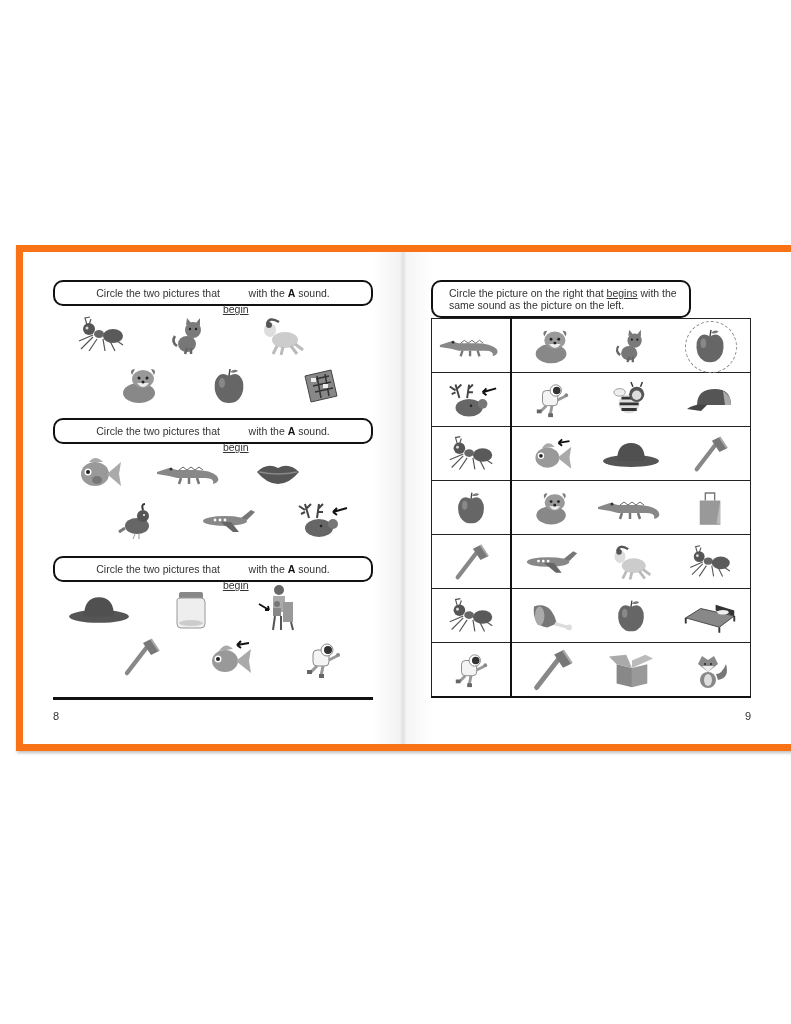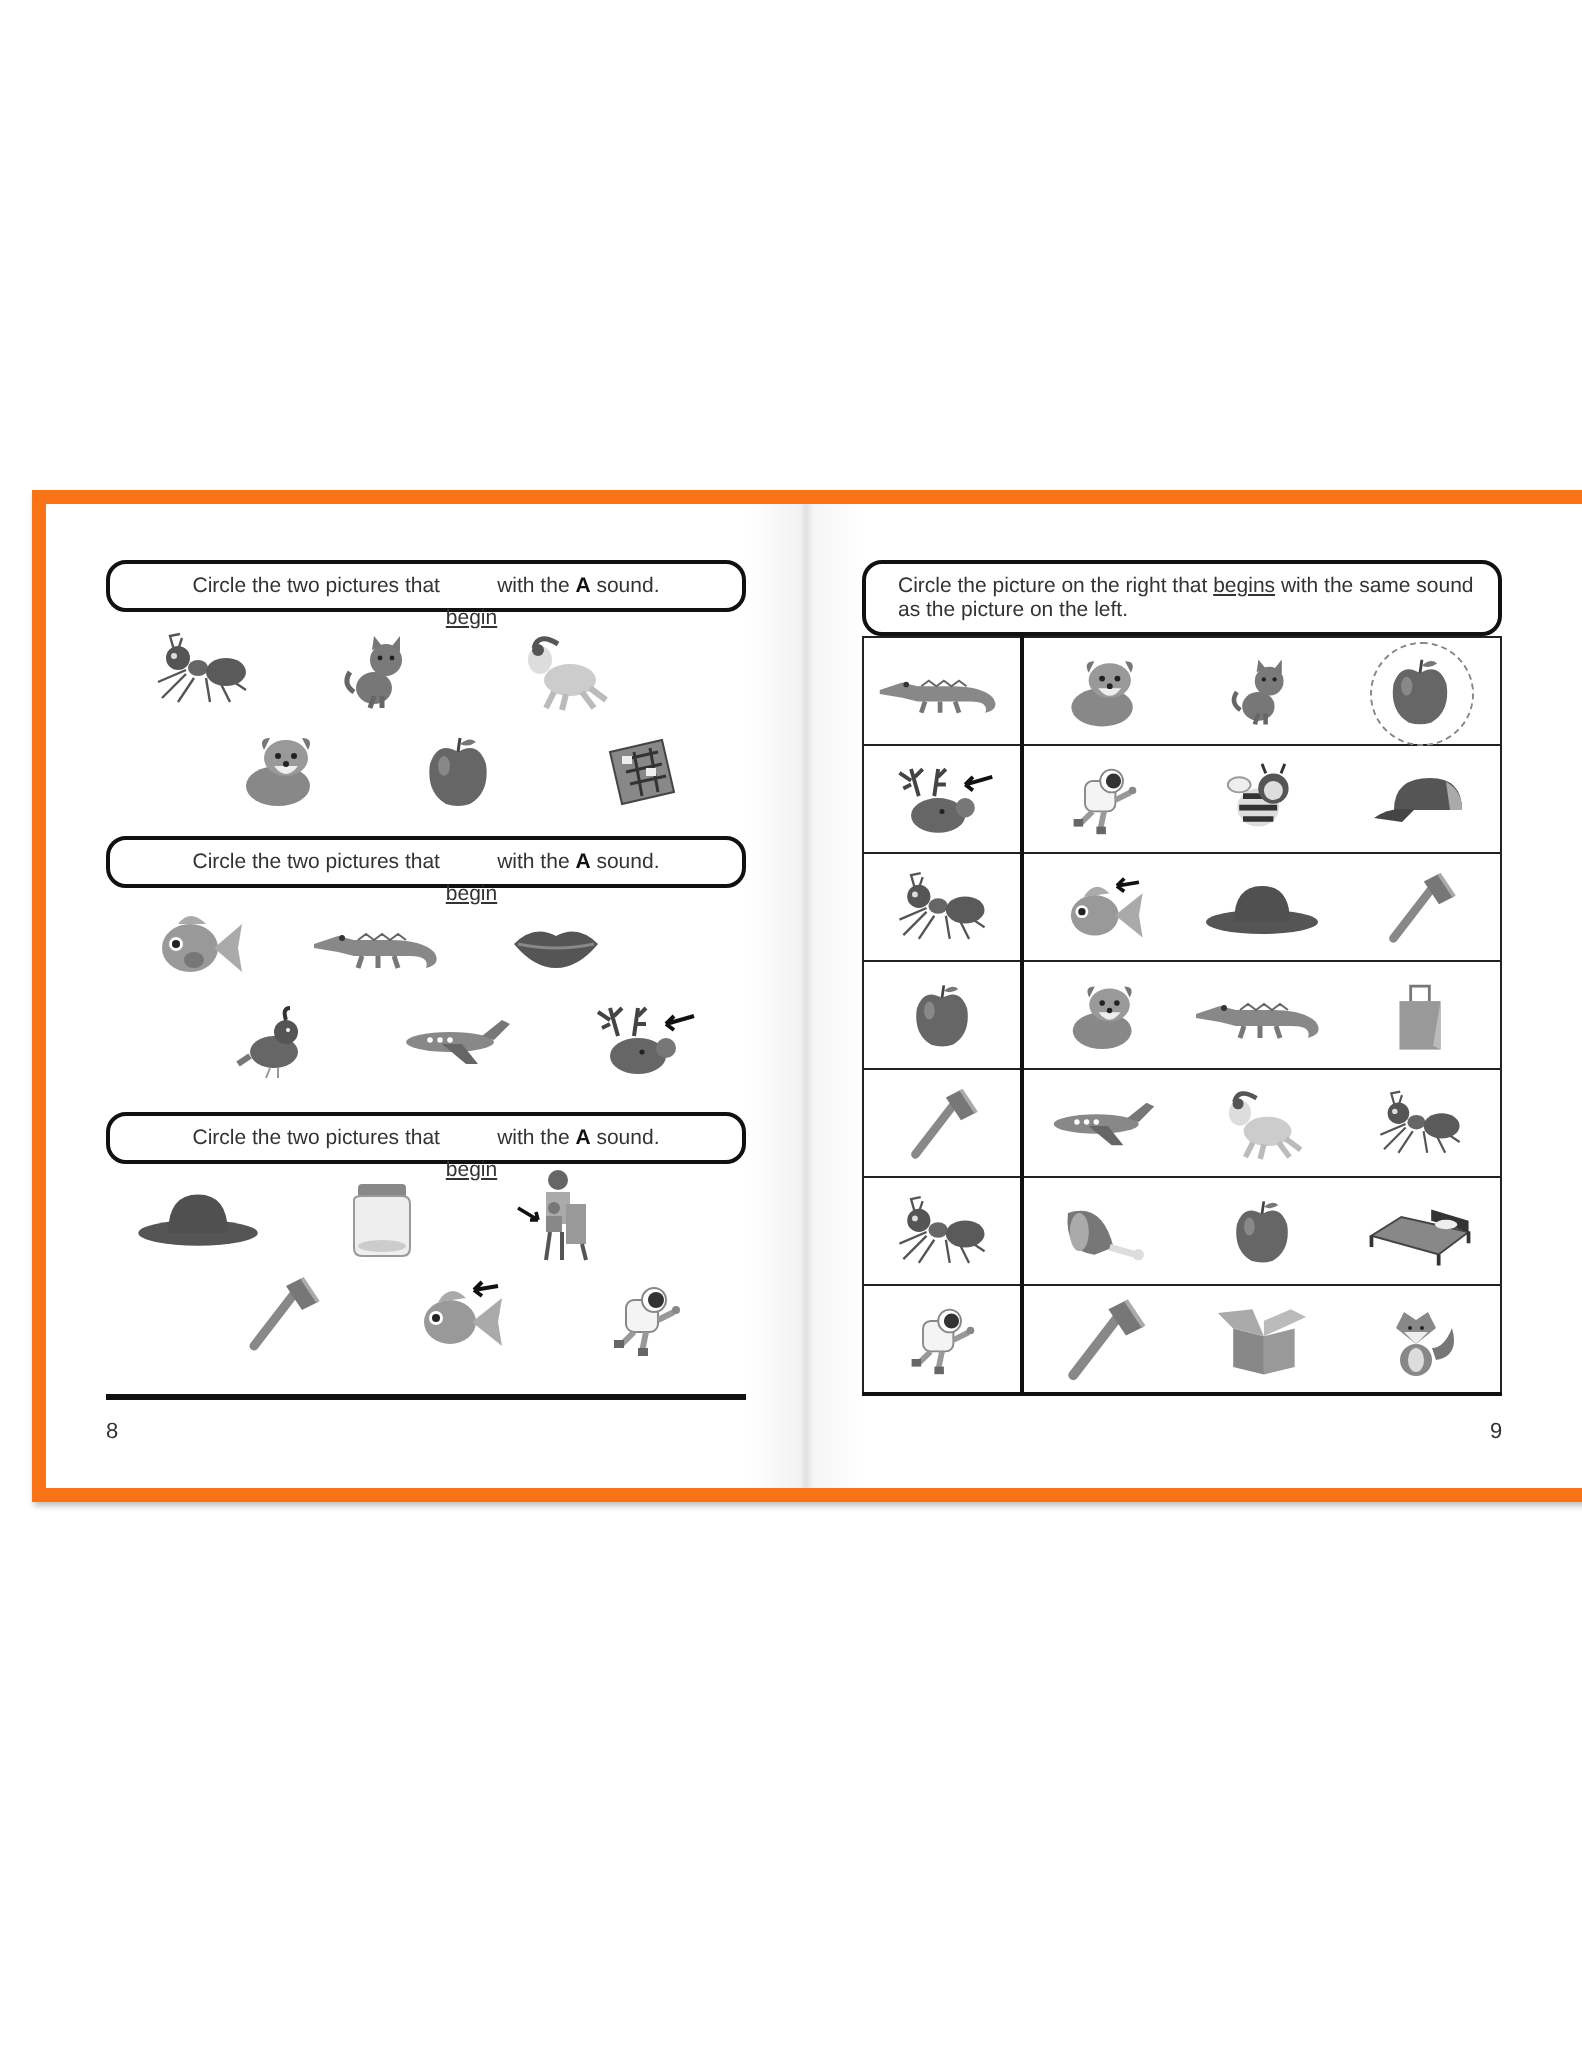--- a/index.html
+++ b/index.html
@@ -338,21 +338,21 @@
         <svg width="40" height="40">
           <use href="#ic-astronaut"></use>
         </svg>
       </div>
 
     <div class="rule" style="left:30px; top:445px; width:320px;"></div>
     <div class="pnum" style="left:30px; top:458px;">8</div>
   </div>
 
   <div class="page right">
-    <div class="instr" style="left:28px; top:28px; width:320px; height:38px; padding:5px 0 0 16px; line-height:12px;">
+    <div class="instr" style="left:28px; top:28px; width:260px; height:38px; padding:5px 0 0 16px; line-height:12px;">
       <span>Circle the picture on the right that </span><u>begins</u><span> with the same sound as the picture on the left.</span>
     </div>
 
     <table class="grid" style="left:28px; top:66px; width:320px;">
       <tbody>
         <tr>
           <td class="left-col">
               <div class="pic" style="position:relative;">
                 <svg width="66" height="30">
                   <use href="#ic-alligator"></use>

